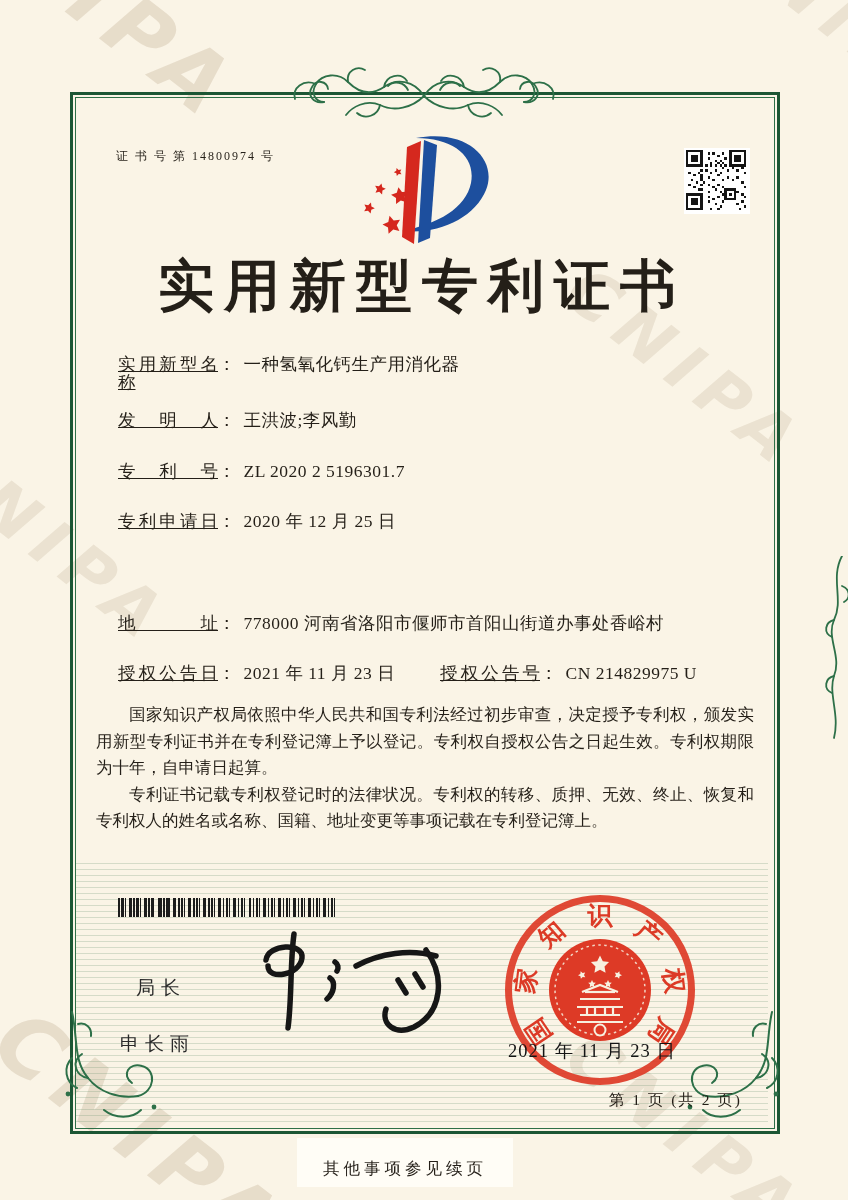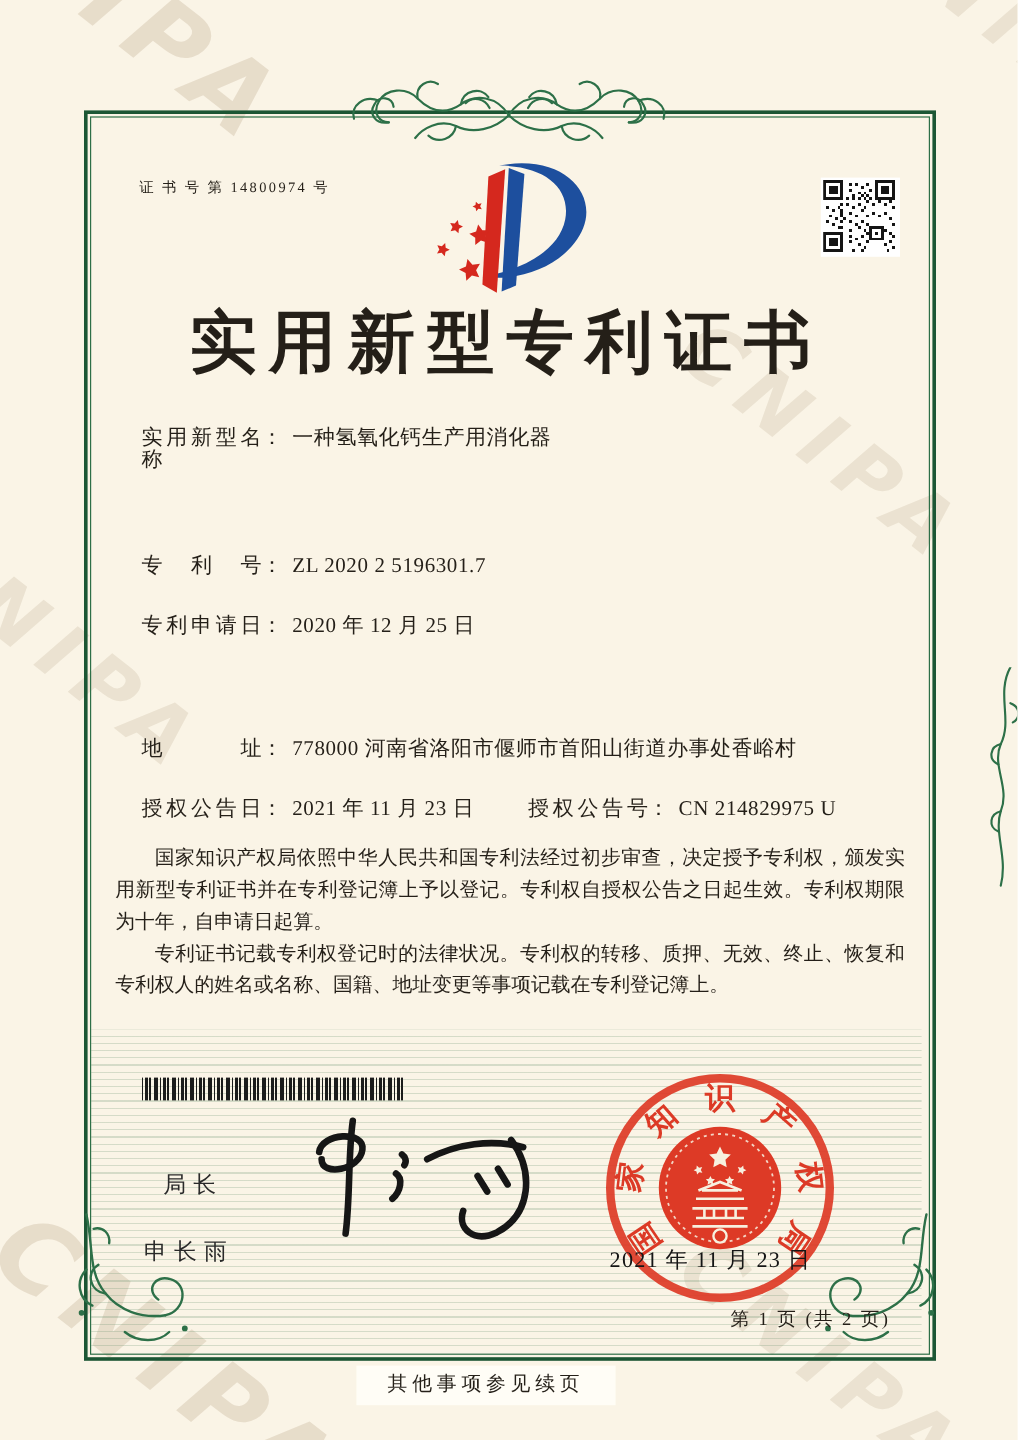--- a/index.html
+++ b/index.html
@@ -35,21 +35,21 @@
   }
   .orn{position:absolute; z-index:2;}
   
   .abs{position:absolute; z-index:2; line-height:1;}
   .cert-no{left:116px; top:150px; font-size:12px; letter-spacing:2px;}
   .qr-box{left:684px; top:148px; width:66px; height:66px; background:#ffffff; padding:2px; box-sizing:border-box;}
   .logo{left:350px; top:132px;}
   .title{left:70px; width:704px; top:258px; text-align:center;
          font-size:56px; font-weight:bold; letter-spacing:10px;}
   .field-row{left:118px; width:660px; font-size:17.5px;}
-  .lbl{display:inline-block; width:100px; text-align:justify; text-align-last:justify; vertical-align:top;}
+  .lbl{display:inline-block; width:100px; text-align:justify; text-align-last:justify; vertical-align:top;text-decoration:underline;}
   .colon{margin-right:8px;}
   .val{letter-spacing:0.5px;margin-top:18px;}
   .fgroup2{position:absolute; left:322px; top:0;}
   .paragraphs{left:96px; top:702px; width:658px; font-size:16.5px;
               line-height:26.5px; text-align:justify; z-index:2; position:absolute;}
   .paragraphs p{margin:0; text-indent:2em;}
   .barcode{left:118px; top:898px; width:220px; height:19px;
     background:repeating-linear-gradient(90deg,
       #1c1c1c 0px,#1c1c1c 1.5px, transparent 1.5px, transparent 3px,
       #1c1c1c 3px,#1c1c1c 5.5px, transparent 5.5px, transparent 6.5px,
@@ -65,21 +65,21 @@
         border:7px solid rgba(221,58,38,0.92); z-index:3; box-sizing:border-box;}
   .seal-char{position:absolute; left:50%; top:50%; width:28px; height:28px;
              margin:-14px 0 0 -14px; text-align:center; line-height:28px;
              font-size:25px; font-weight:bold; color:#dc3a26;}
   .emblem{position:absolute; left:50%; top:50%; transform:translate(-50%,-50%);}
   .seal-date{left:508px; top:1042px; width:210px; font-size:18.5px;
              letter-spacing:1px; color:#151515; z-index:4;}
   .page-info{left:70px; width:672px; top:1092px; text-align:right;
              font-size:15.5px; letter-spacing:2px;}
   .continuation{left:405px; top:1138px; transform:translateX(-50%);
-                background:#fffdf6; padding:7px 26px 9px; font-size:16.5px;
+                background:#fffdf6; padding:23px 26px 9px; font-size:16.5px;
                 letter-spacing:4px; z-index:2;}
 </style>
 </head>
 <body>
 
 <div id="page">
 
   <svg width="0" height="0" style="position:absolute" aria-hidden="true">
     <defs>
       <polygon id="star5" points="0,-10 2.939,-4.045 9.511,-3.09 4.755,1.545 5.878,8.09 0,5 -5.878,8.09 -4.755,1.545 -9.511,-3.09 -2.939,-4.045"></polygon>
@@ -176,20 +176,23 @@
     <use href="#star5" transform="translate(30,57) scale(0.58) rotate(15)" fill="#d5281e"></use>
     <use href="#star5" transform="translate(50,64) scale(0.9) rotate(-10)" fill="#d5281e"></use>
     <use href="#star5" transform="translate(19,76) scale(0.58) rotate(20)" fill="#d5281e"></use>
     <use href="#star5" transform="translate(42,93) scale(0.95) rotate(-15)" fill="#d5281e"></use>
   </svg>
 
   <div class="abs title">实用新型专利证书</div>
 
   <div class="abs field-row" style="top:356px">
     <span class="lbl">实用新型名称</span><span class="colon">：</span><span class="val">一种氢氧化钙生产用消化器</span>
+  </div>
+  <div class="abs field-row" style="top:412px">
+    <span class="lbl">发明人</span><span class="colon">：</span><span class="val">王洪波;李风勤</span>
   </div>
   <div class="abs field-row" style="top:463px">
     <span class="lbl">专利号</span><span class="colon">：</span><span class="val">ZL 2020 2 5196301.7</span>
   </div>
   <div class="abs field-row" style="top:513px">
     <span class="lbl">专利申请日</span><span class="colon">：</span><span class="val">2020 年 12 月 25 日</span>
   </div>
   <div class="abs field-row" style="top:615px">
     <span class="lbl">地址</span><span class="colon">：</span><span class="val">778000 河南省洛阳市偃师市首阳山街道办事处香峪村</span>
   </div>

